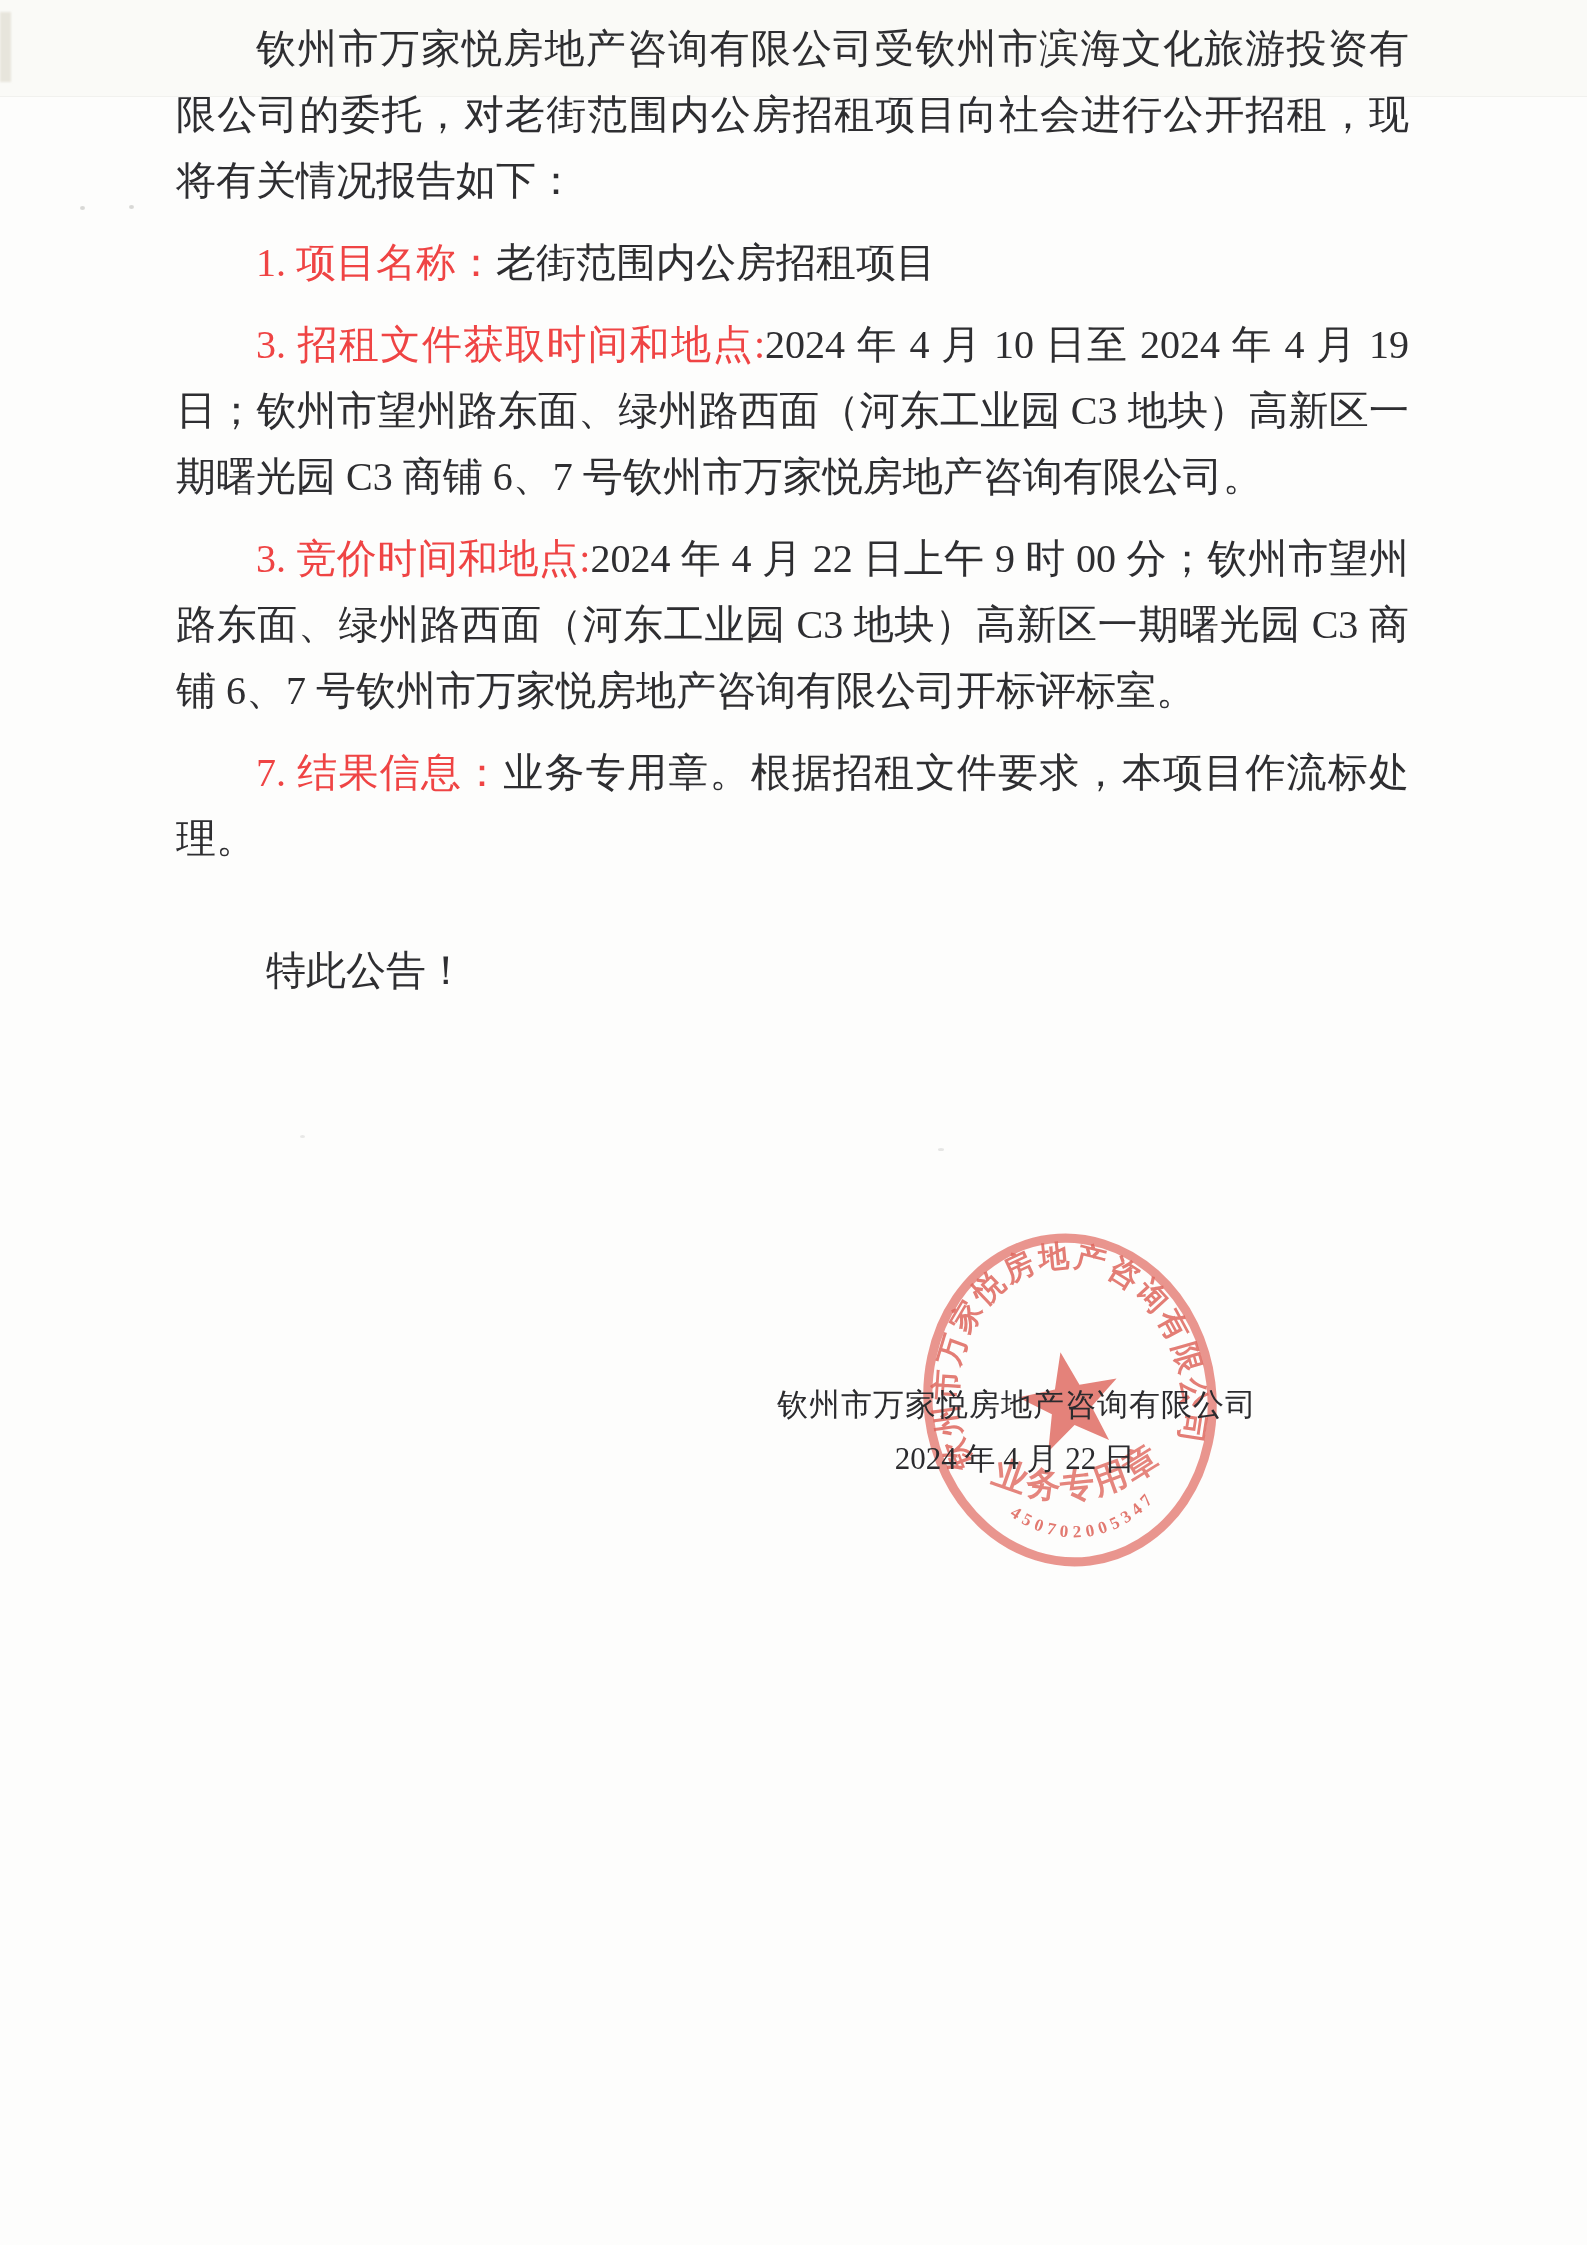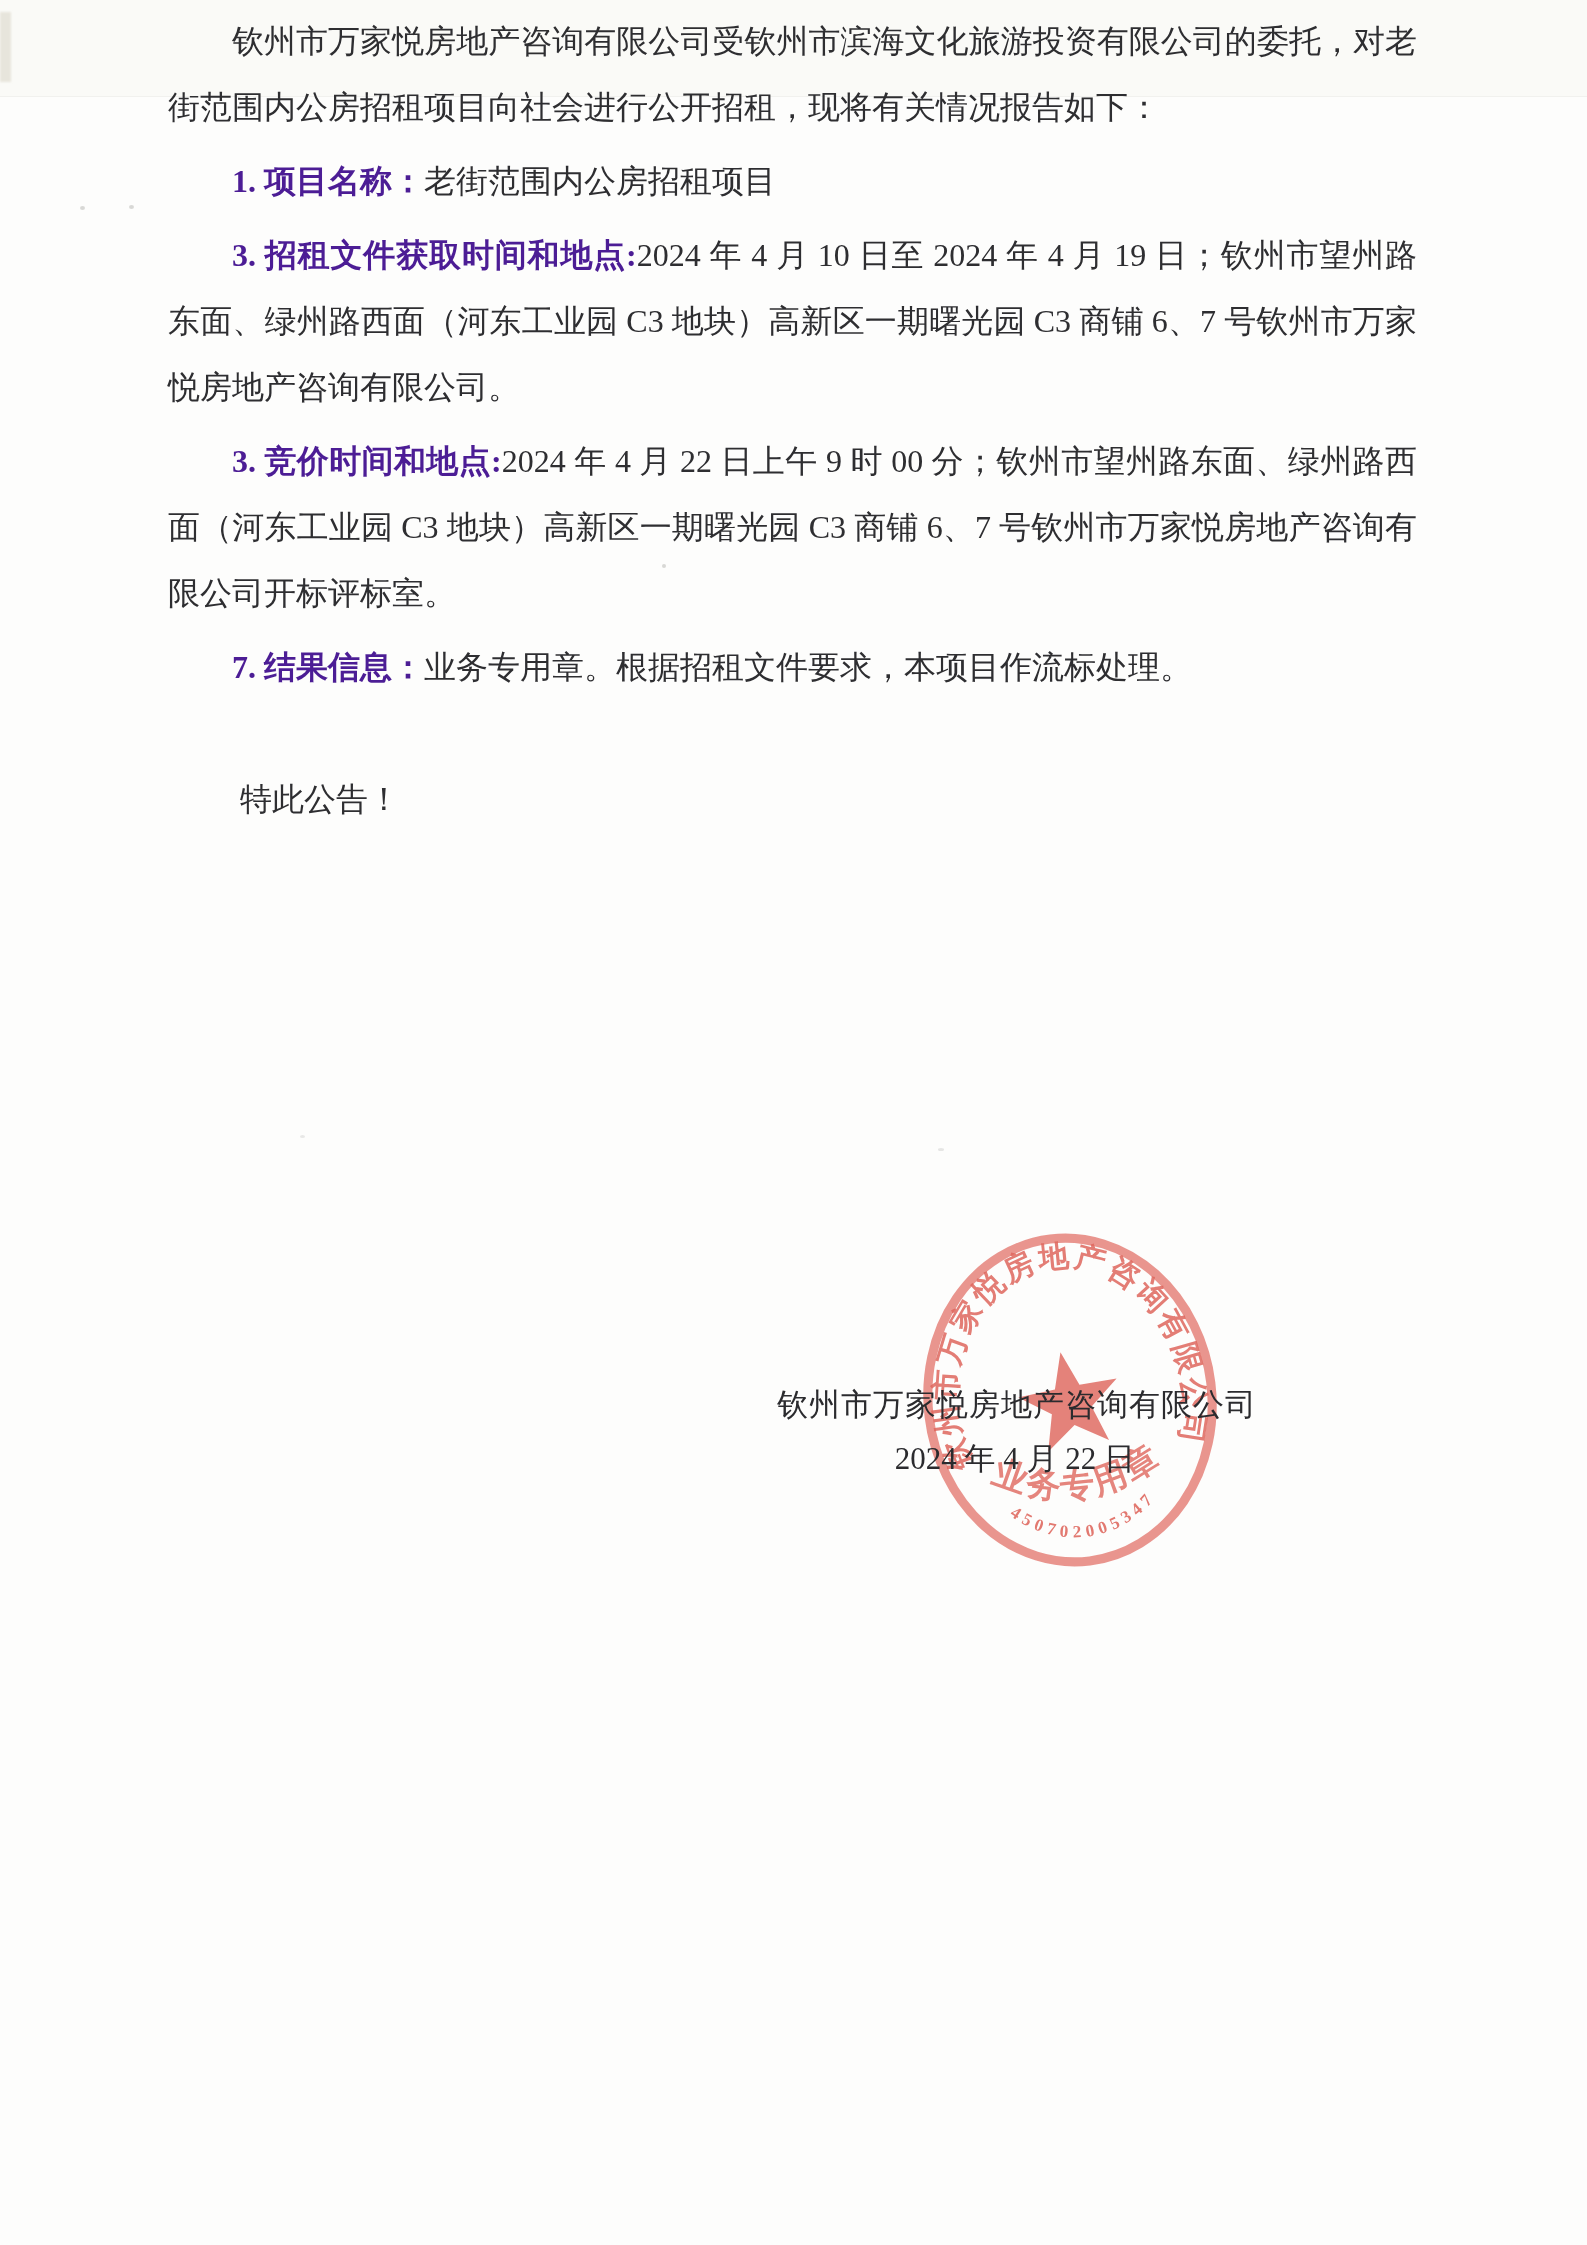--- a/index.html
+++ b/index.html
@@ -23,24 +23,24 @@
   .speck { position:absolute; background:#b9b9b6; border-radius:50%; opacity:.55; }
   .content {
     position:absolute; left:160px; top:0; width:1265px;
   }
   .doc-title {
     margin:178px 0 60px 0;
     font-size:42px; line-height:84px; font-weight:700;
     text-align:center; letter-spacing:1px; color:#242427;
   }
   .para {
-    margin:8px; font-size:32px; line-height:66px;
+    margin:16px; font-size:40px; line-height:66px;
     text-align:justify; text-indent:2em; color:#2e2e31;
   }
-  .para b { font-weight:700; color:#4c1d95; }
+  .para b { font-weight:400; color:#ef4444; }
   .closing { margin-top:66px; text-indent:2.25em; }
   .sig-company {
     position:absolute; top:1384px; right:330px;
     font-size:31px; letter-spacing:1px; z-index:2; color:#2b2b2e;
   }
   .sig-date {
     position:absolute; top:1438px; right:452px;
     font-size:31px; z-index:2; color:#2b2b2e;margin-left:21px;
   }
   .seal {

